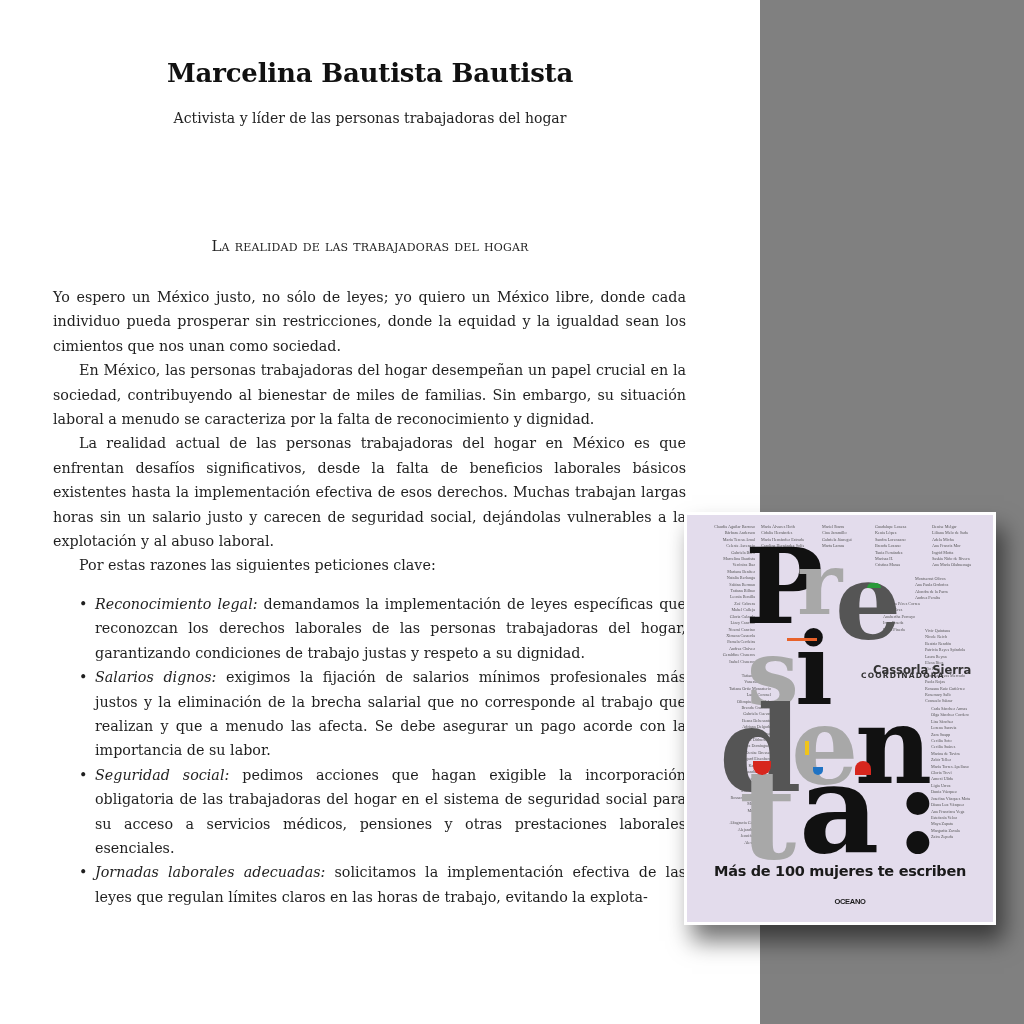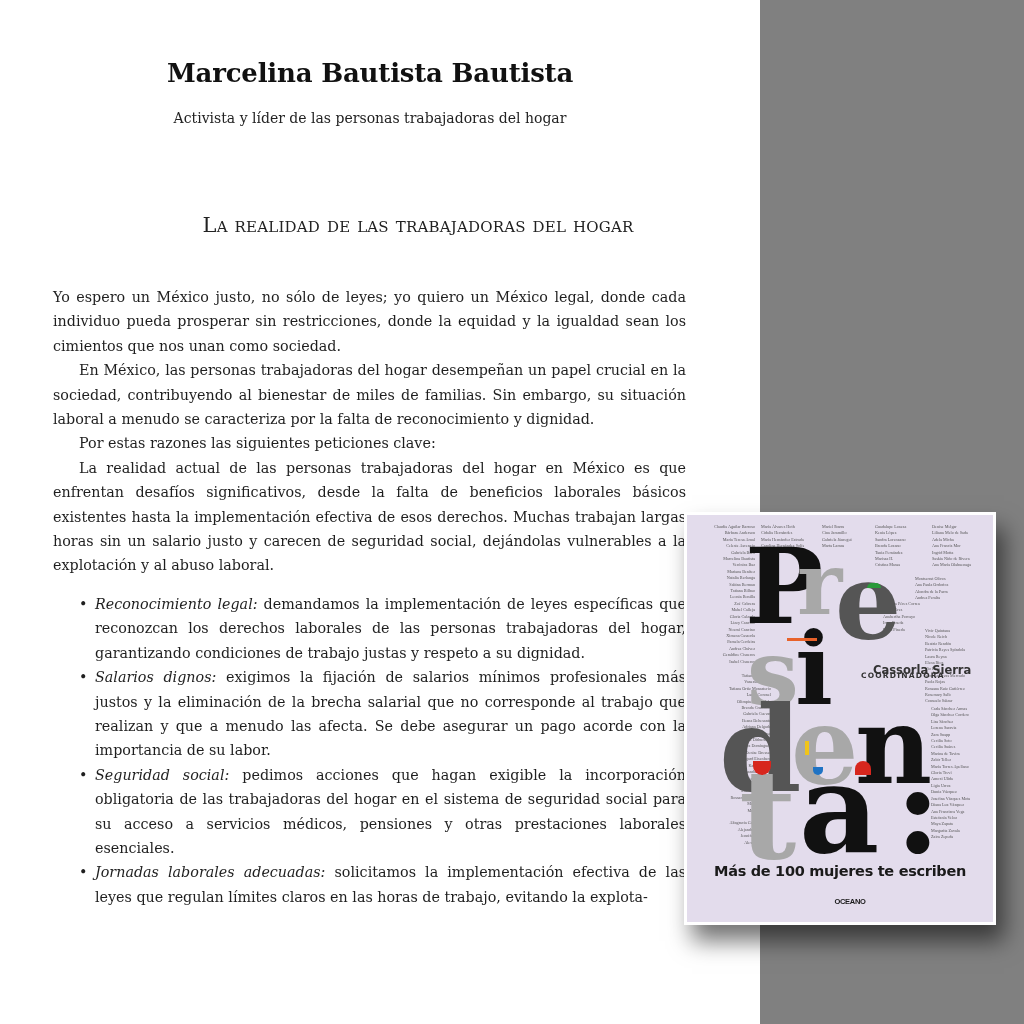--- a/index.html
+++ b/index.html
@@ -1,21 +1,21 @@
 <!DOCTYPE html>
 <html><head>
 <meta charset="utf-8">
 <style>
   html, body { margin:0; padding:0; }
   body { width:1024px; height:1024px; position:relative; overflow:hidden; background:#ffffff; font-family:"DejaVu Serif", serif; color:#1a1a1a; }
   .gray-panel { position:absolute; left:760px; top:0; width:264px; height:1024px; background:#808080; }
   .page { position:absolute; left:0; top:0; width:760px; height:936px;text-decoration:underline; }
   .author { position:absolute; left:0; width:740px; top:58px; text-align:center; font-family:"DejaVu Serif", serif; font-weight:bold; font-size:26px; letter-spacing:-0.2px; color:#111; }
   .role { position:absolute; left:0; width:740px; top:110px; text-align:center; font-size:14px; color:#222; }
-  .chapter { position:absolute; left:0; width:740px; top:213px; text-align:center; font-size:21px; letter-spacing:0.2px; color:#222; font-variant:small-caps;padding-left:48px; }
+  .chapter { position:absolute; left:0; width:740px; top:237px; text-align:center; font-size:15px; letter-spacing:0.2px; color:#222; font-variant:small-caps; }
   .body { position:absolute; left:53px; top:285px; width:633px; font-size:14.3px; line-height:24.4px; color:#1f1f1f; }
   .body p { margin:0; text-align:justify; hyphens:auto; }
   .body p.indent { text-indent:26px; }
   .body ul { list-style:none; margin:14px 0 0 0; padding:0; }
   .body li { position:relative; padding-left:42px; text-align:justify; }
   .body li .bullet { position:absolute; left:26px; top:0; }
   .body li em { font-style:italic;margin-top:28px; }
   
   .cover-wrap { position:absolute; left:684px; top:512px; width:312px; height:413px; background:#ffffff; box-shadow: 8px 16px 22px rgba(0,0,0,0.55); }
   .cover { position:absolute; left:3px; top:3px; width:306px; height:407px; background:#e3dcec; overflow:hidden; }
@@ -29,24 +29,24 @@
 </style>
 </head>
 <body>
 
 <div class="page">
   <div class="author">Marcelina Bautista Bautista</div>
   <div class="role">Activista y líder de las personas trabajadoras del hogar</div>
   <div class="chapter">La realidad de las trabajadoras del hogar</div>
 
   <div class="body">
-    <p>Yo espero un México justo, no sólo de leyes; yo quiero un México legal, donde cada individuo pueda prosperar sin restricciones, donde la equidad y la igualdad sean los cimientos que nos unan como sociedad.</p>
+    <p>Yo espero un México justo, no sólo de leyes; yo quiero un México libre, donde cada individuo pueda prosperar sin restricciones, donde la equidad y la igualdad sean los cimientos que nos unan como sociedad.</p>
     <p class="indent">En México, las personas trabajadoras del hogar desempeñan un papel crucial en la sociedad, contribuyendo al bienestar de miles de familias. Sin embargo, su situación laboral a menudo se caracteriza por la falta de reconocimiento y dignidad.</p>
+    <p class="indent">La realidad actual de las personas trabajadoras del hogar en México es que enfrentan desafíos significativos, desde la falta de beneficios laborales básicos existentes hasta la implementación efectiva de esos derechos. Muchas trabajan largas horas sin un salario justo y carecen de seguridad social, dejándolas vulnerables a la explotación y al abuso laboral.</p>
     <p class="indent">Por estas razones las siguientes peticiones clave:</p>
-    <p class="indent">La realidad actual de las personas trabajadoras del hogar en México es que enfrentan desafíos significativos, desde la falta de beneficios laborales básicos existentes hasta la implementación efectiva de esos derechos. Muchas trabajan largas horas sin un salario justo y carecen de seguridad social, dejándolas vulnerables a la explotación y al abuso laboral.</p>
     <ul>
       <li><span class="bullet">•</span><em>Reconocimiento legal:</em><span> demandamos la implementación de leyes específicas que reconozcan los derechos laborales de las personas trabajadoras del hogar, garantizando condiciones de trabajo justas y respeto a su dignidad.</span></li>
       <li><span class="bullet">•</span><em>Salarios dignos:</em><span> exigimos la fijación de salarios mínimos profesionales más justos y la eliminación de la brecha salarial que no corresponde al trabajo que realizan y que a menudo las afecta. Se debe asegurar un pago acorde con la importancia de su labor.</span></li>
       <li><span class="bullet">•</span><em>Seguridad social:</em><span> pedimos acciones que hagan exigible la incorporación obligatoria de las trabajadoras del hogar en el sistema de seguridad social para su acceso a servicios médicos, pensiones y otras prestaciones laborales esenciales.</span></li>
       <li><span class="bullet">•</span><em>Jornadas laborales adecuadas:</em><span> solicitamos la implementación efectiva de las leyes que regulan límites claros en las horas de trabajo, evitando la explota-</span></li>
     </ul>
   </div>
 </div>
 
 <div class="gray-panel"></div>

